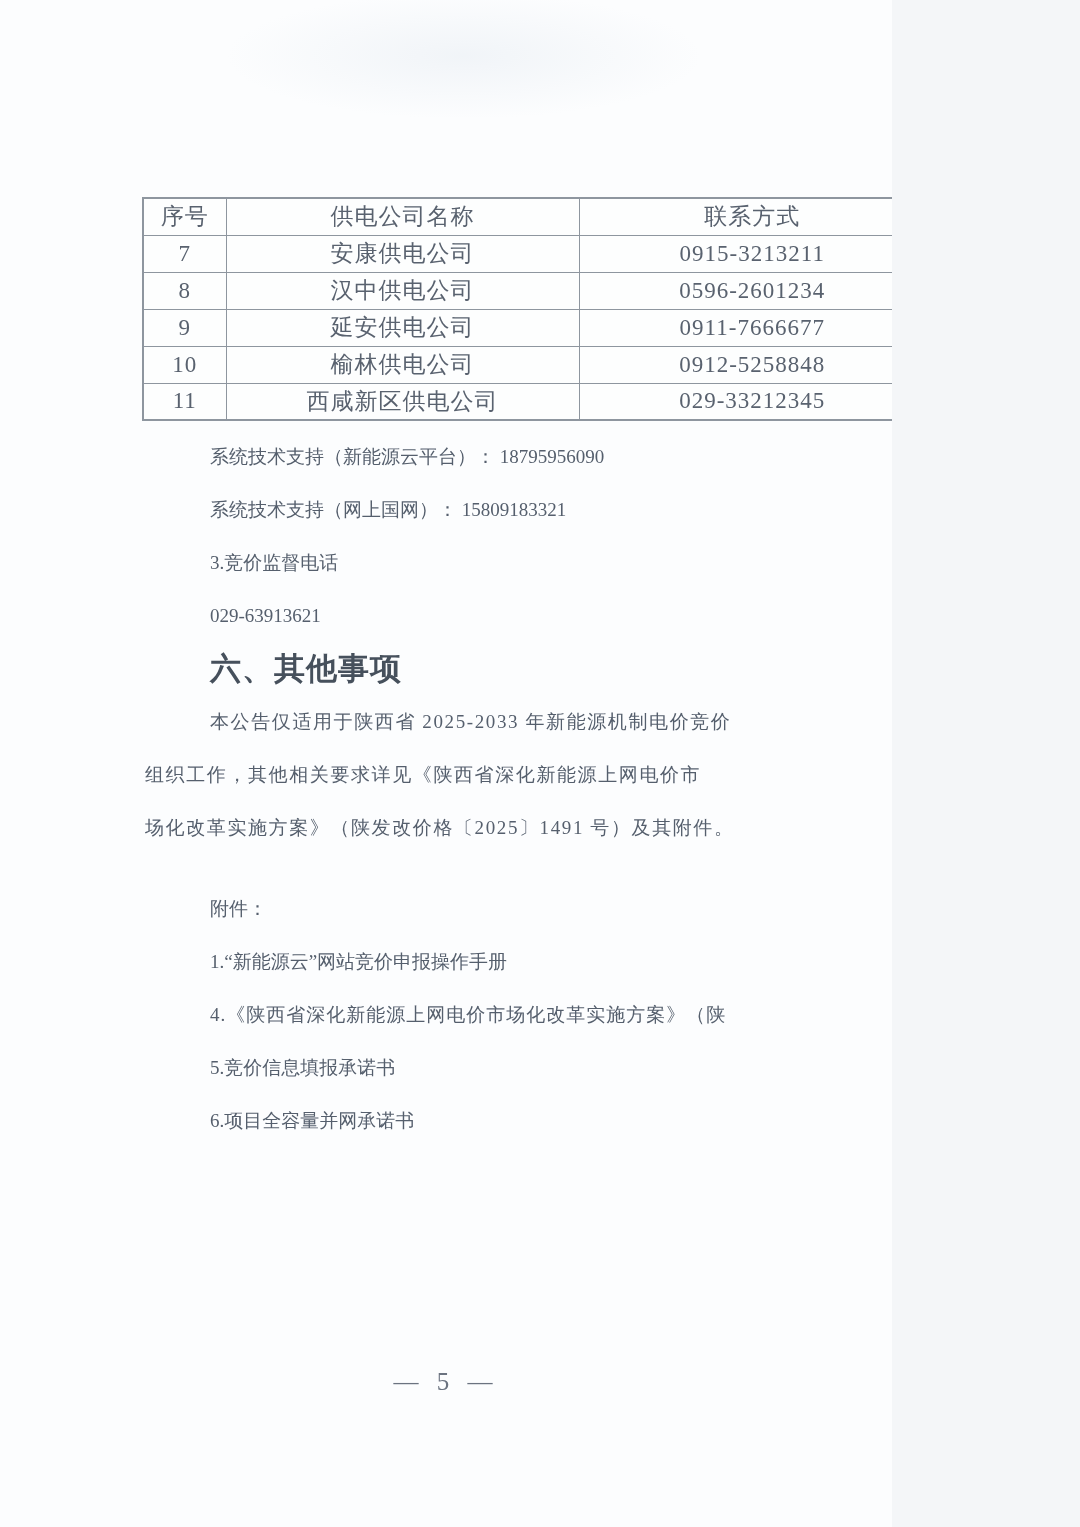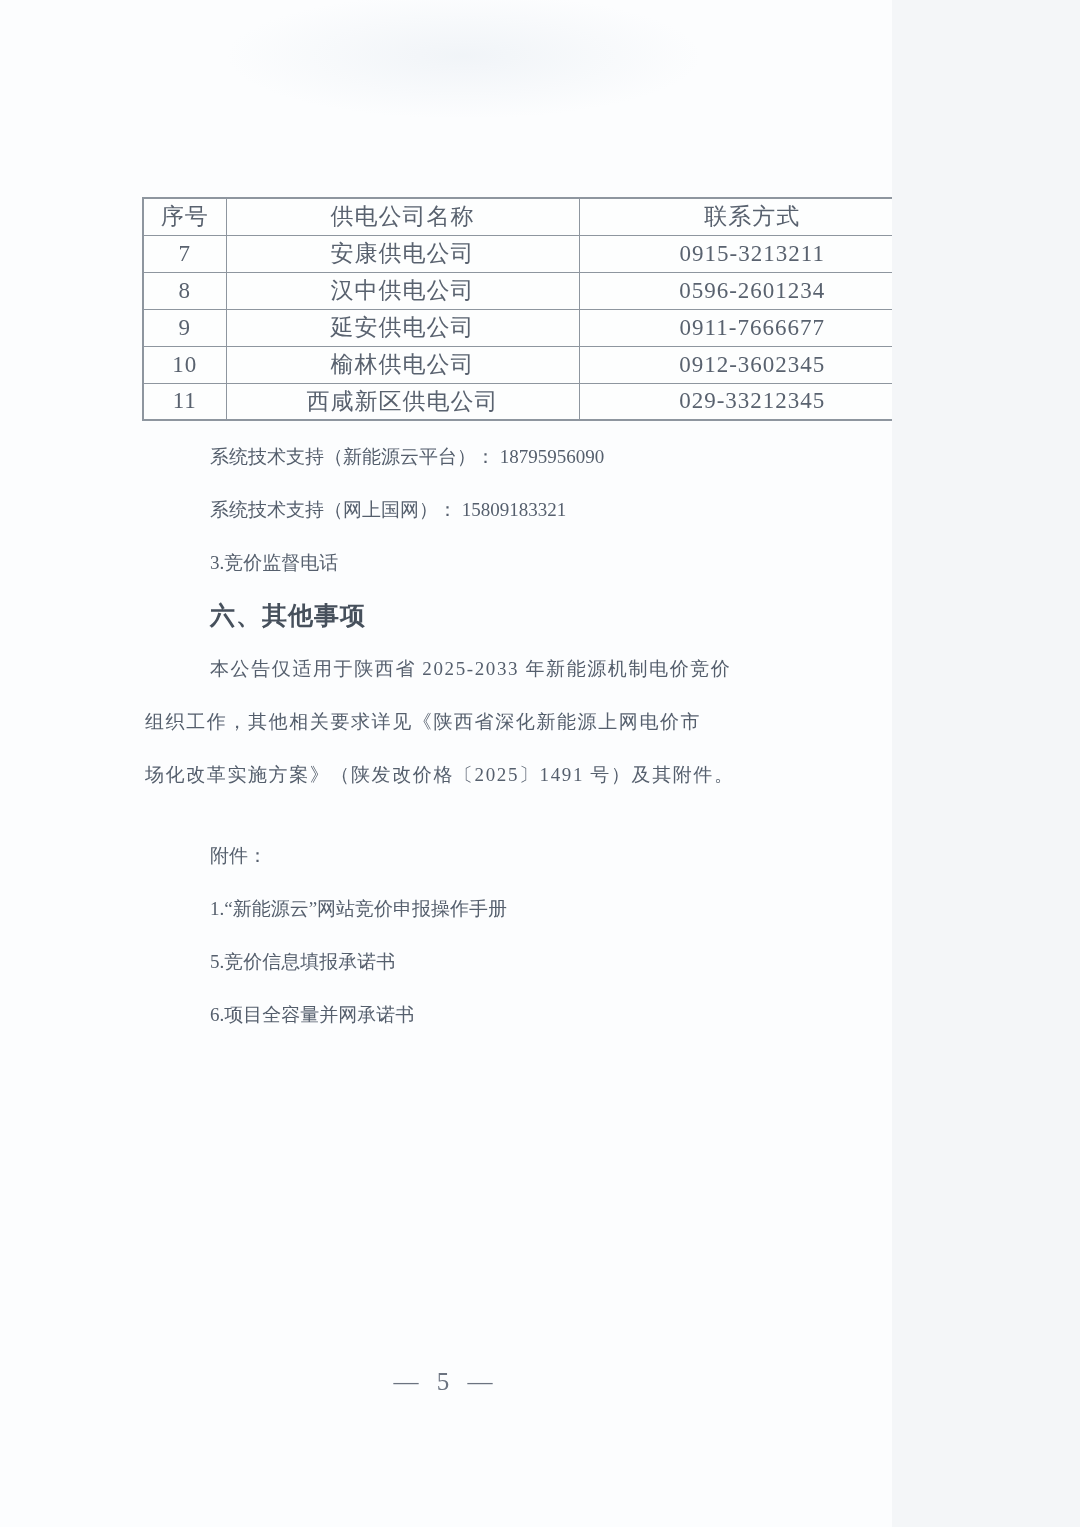--- a/index.html
+++ b/index.html
@@ -73,21 +73,21 @@
     white-space: nowrap;
     color: #555f6d;
   }
   .indent { padding-left: 65px; }
   .para   { letter-spacing: 1.6px; }
   .stretch { letter-spacing: 1px; }
   .heading {
     font-family: "Liberation Sans", "DejaVu Sans", sans-serif;
     font-weight: 700;
     color: #46505c;
-    font-size: 25px;
+    font-size: 31px;
     letter-spacing: 1px;
   }
   .spacer { height: 28px; }
 
   
   .page-number {
     position: absolute;
     top: 1368px;
     left: 0;
     width: 100%;
@@ -128,39 +128,41 @@
         <td>0596-2601234</td>
       </tr>
       <tr>
         <td>9</td>
         <td>延安供电公司</td>
         <td>0911-7666677</td>
       </tr>
       <tr>
         <td>10</td>
         <td>榆林供电公司</td>
-        <td>0912-3602345</td>
+        <td>0912-5258848</td>
       </tr>
       <tr>
         <td>11</td>
         <td>西咸新区供电公司</td>
         <td>029-33212345</td>
       </tr>
     </tbody>
   </table>
 
   <div class="text-flow">
     <div class="line indent">系统技术支持（新能源云平台）： 18795956090</div>
     <div class="line indent">系统技术支持（网上国网）： 15809183321</div>
     <div class="line indent">3.竞价监督电话</div>
+    <div class="line indent">029-63913621</div>
     <div class="line indent heading">六、其他事项</div>
     <div class="line indent para">本公告仅适用于陕西省 2025-2033 年新能源机制电价竞价</div>
     <div class="line para">组织工作，其他相关要求详见《陕西省深化新能源上网电价市</div>
     <div class="line para">场化改革实施方案》（陕发改价格〔2025〕1491 号）及其附件。</div>
     <div class="spacer"></div>
     <div class="line indent">附件：</div>
     <div class="line indent">1.“新能源云”网站竞价申报操作手册</div>
+    <div class="line indent stretch">4.《陕西省深化新能源上网电价市场化改革实施方案》（陕</div>
     <div class="line indent">5.竞价信息填报承诺书</div>
     <div class="line indent">6.项目全容量并网承诺书</div>
   </div>
 
   <div class="page-number">— 5 —</div>
 </div>
 
 </body></html>

